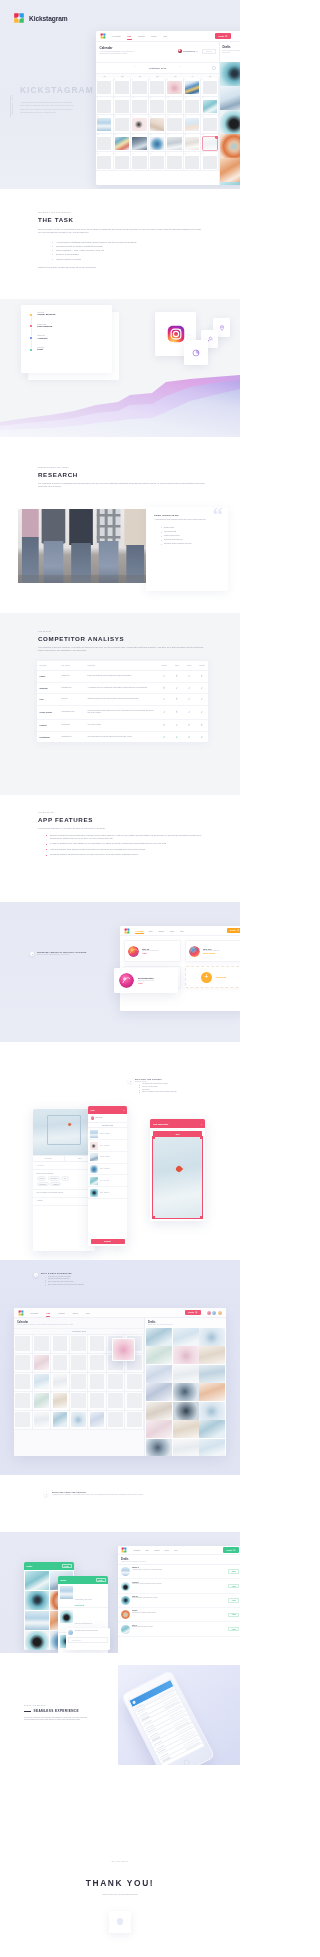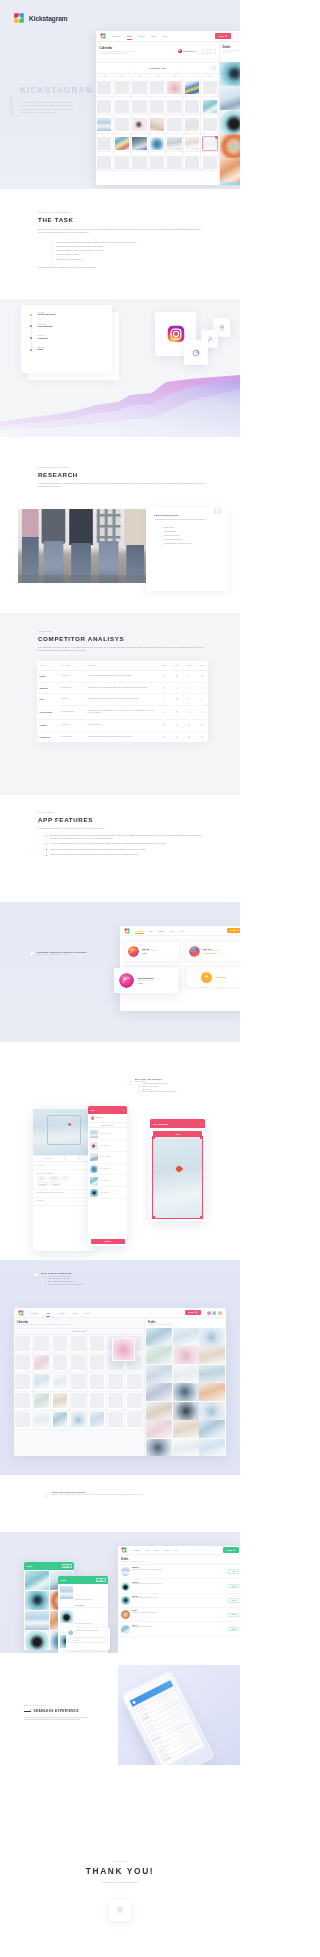--- a/index.html
+++ b/index.html
@@ -281,21 +281,21 @@
   .ph-rows{display:flex;flex-direction:column}
   .ph-rows span{display:block;height:4.6px;border-bottom:.4px solid #eef0f5;position:relative}
   .ph-rows span:nth-child(1){background:#f7f9fc}
   .ph-rows span:after{content:"";position:absolute;left:2px;top:1.6px;width:9px;height:1.2px;background:#e4e8ef;border-radius:1px}
   .ph-rows span:before{content:"";position:absolute;right:2px;top:1.6px;width:16px;height:1.2px;background:#eef1f5;border-radius:1px}
   .ph-home{width:6px;height:6px;border-radius:50%;border:.5px solid #dde0ee;margin:3px auto 0}
 
   
   #thanks{background:#fff;height:153px;text-align:center;padding-top:58px}
   .ty-eye{font-size:1.5px;letter-spacing:.6px;color:#b9bdcb;font-weight:700;text-transform:uppercase}
-  .ty-h{font-size:8.4px;letter-spacing:1.6px;font-weight:700;color:#2e2e3f;margin-top:4px}
+  .ty-h{font-size:8.4px;letter-spacing:1.6px;font-weight:700;color:#2e2e3f;margin-top:16px}
   .ty-p{font-size:1.7px;color:#a8acbd;margin-top:4.5px}
   .ty-btn{width:22px;height:22px;margin:16px auto 0;background:#fff;border-radius:1.5px;
     box-shadow:0 2px 9px rgba(90,100,150,.11);display:flex;align-items:center;justify-content:center}
   .ty-circle{width:6.5px;height:6.5px;border-radius:50%;background:#e7eaf4;display:block}
 </style>
 </head>
 <body>
 
 <div class="page">
 

